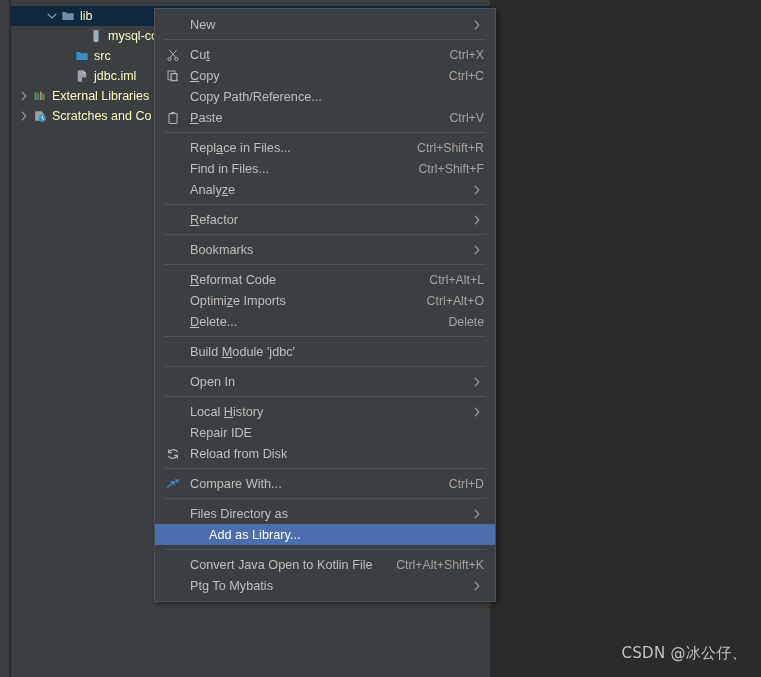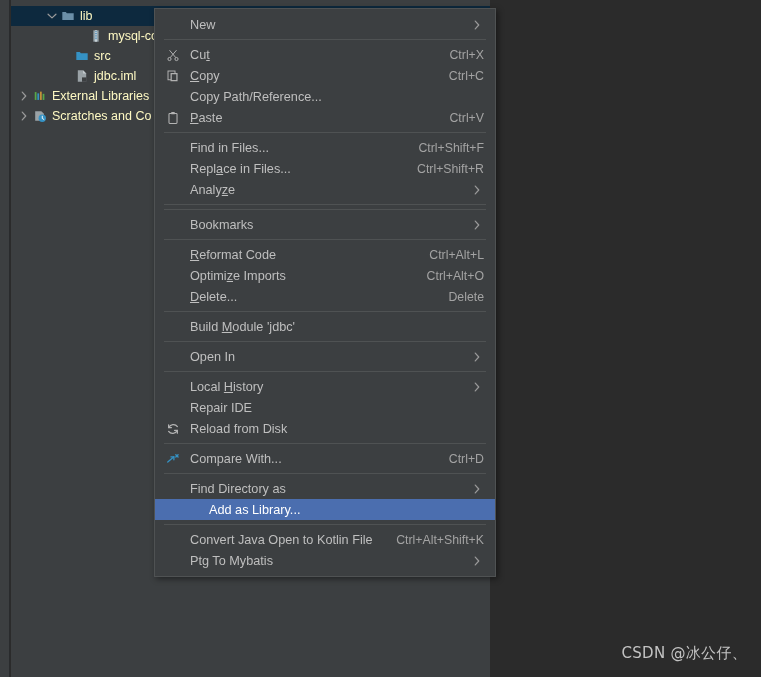--- a/index.html
+++ b/index.html
@@ -298,38 +298,47 @@
           <rect x="3.4" y="2.8" width="9.2" height="11.4" rx="1" fill="none" stroke="#b4b4b4" stroke-width="1.2"></rect>
           <rect x="6" y="1.2" width="4" height="2.6" rx="0.6" fill="#b4b4b4"></rect>
         </svg>
       </span>
       <span class="menu-label"><u>P</u>aste</span>
       <span class="menu-shortcut">Ctrl+V</span>
     </div>
     <div class="menu-sep"></div>
     <div class="menu-item">
       <span class="menu-icon"></span>
+      <span class="menu-label">Repl<u>a</u>ce in Files...</span>
+      <span class="menu-shortcut">Ctrl+Shift+R</span>
+    </div>
+    <div class="menu-item">
+      <span class="menu-icon"></span>
       <span class="menu-label">Find in Files...</span>
       <span class="menu-shortcut">Ctrl+Shift+F</span>
     </div>
     <div class="menu-item">
       <span class="menu-icon"></span>
-      <span class="menu-label">Repl<u>a</u>ce in Files...</span>
-      <span class="menu-shortcut">Ctrl+Shift+R</span>
-    </div>
-    <div class="menu-item">
-      <span class="menu-icon"></span>
       <span class="menu-label">Analy<u>z</u>e</span>
       <span class="menu-arrow">
         <svg width="14" height="14" viewBox="0 0 16 16">
           <path d="M6 3.5L10 8l-4 4.5" stroke="#9a9a9a" stroke-width="1.4" fill="none" stroke-linecap="round" stroke-linejoin="round"></path>
         </svg>
       </span>
     </div>
     <div class="menu-sep"></div>
+    <div class="menu-item">
+      <span class="menu-icon"></span>
+      <span class="menu-label"><u>R</u>efactor</span>
+      <span class="menu-arrow">
+        <svg width="14" height="14" viewBox="0 0 16 16">
+          <path d="M6 3.5L10 8l-4 4.5" stroke="#9a9a9a" stroke-width="1.4" fill="none" stroke-linecap="round" stroke-linejoin="round"></path>
+        </svg>
+      </span>
+    </div>
     <div class="menu-sep"></div>
     <div class="menu-item">
       <span class="menu-icon"></span>
       <span class="menu-label">Bookmarks</span>
       <span class="menu-arrow">
         <svg width="14" height="14" viewBox="0 0 16 16">
           <path d="M6 3.5L10 8l-4 4.5" stroke="#9a9a9a" stroke-width="1.4" fill="none" stroke-linecap="round" stroke-linejoin="round"></path>
         </svg>
       </span>
     </div>
@@ -397,21 +406,21 @@
           <path d="M9 5.5h-3.4M9 5.5v3.4" stroke="#3592c4" stroke-width="1.5" stroke-linecap="round" fill="none"></path>
           <path d="M11.2 3.2l2.6 2.6M13.8 3.2l-2.6 2.6" stroke="#3592c4" stroke-width="1.5" stroke-linecap="round" fill="none"></path>
         </svg>
       </span>
       <span class="menu-label">Compare With...</span>
       <span class="menu-shortcut">Ctrl+D</span>
     </div>
     <div class="menu-sep"></div>
     <div class="menu-item">
       <span class="menu-icon"></span>
-      <span class="menu-label">Find Directory as</span>
+      <span class="menu-label">Files Directory as</span>
       <span class="menu-arrow">
         <svg width="14" height="14" viewBox="0 0 16 16">
           <path d="M6 3.5L10 8l-4 4.5" stroke="#9a9a9a" stroke-width="1.4" fill="none" stroke-linecap="round" stroke-linejoin="round"></path>
         </svg>
       </span>
     </div>
     <div class="menu-item highlight">
       <span class="menu-icon"></span>
       <span class="menu-label">Add as Library...</span>
     </div>

